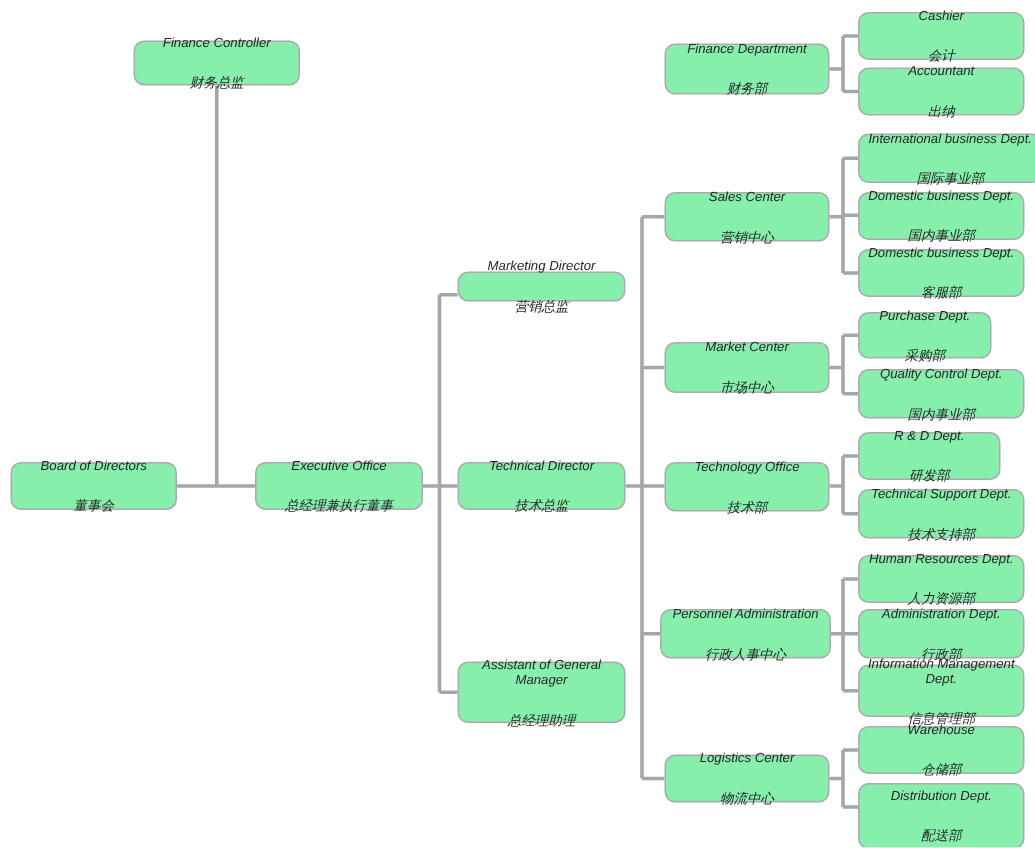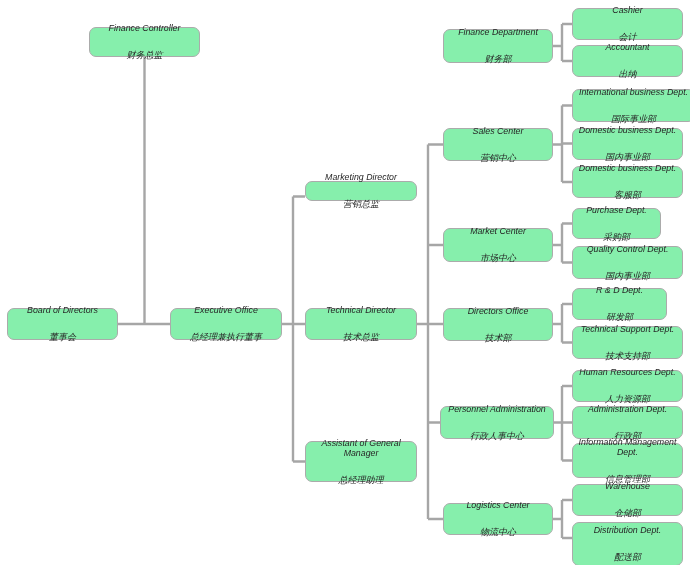--- a/index.html
+++ b/index.html
@@ -104,21 +104,21 @@
     <span class="en">Sales Center</span>
     <span class="zh">营销中心</span>
   </div>
 
   <div class="node" style="left:443px;top:228px;width:110px;height:34px">
     <span class="en">Market Center</span>
     <span class="zh">市场中心</span>
   </div>
 
   <div class="node" style="left:443px;top:308px;width:110px;height:33px">
-    <span class="en">Directors Office</span>
+    <span class="en">Technology Office</span>
     <span class="zh">技术部</span>
   </div>
 
   <div class="node" style="left:440px;top:406px;width:114px;height:33px">
     <span class="en">Personnel Administration</span>
     <span class="zh">行政人事中心</span>
   </div>
 
   <div class="node" style="left:443px;top:503px;width:110px;height:32px">
     <span class="en">Logistics Center</span>

